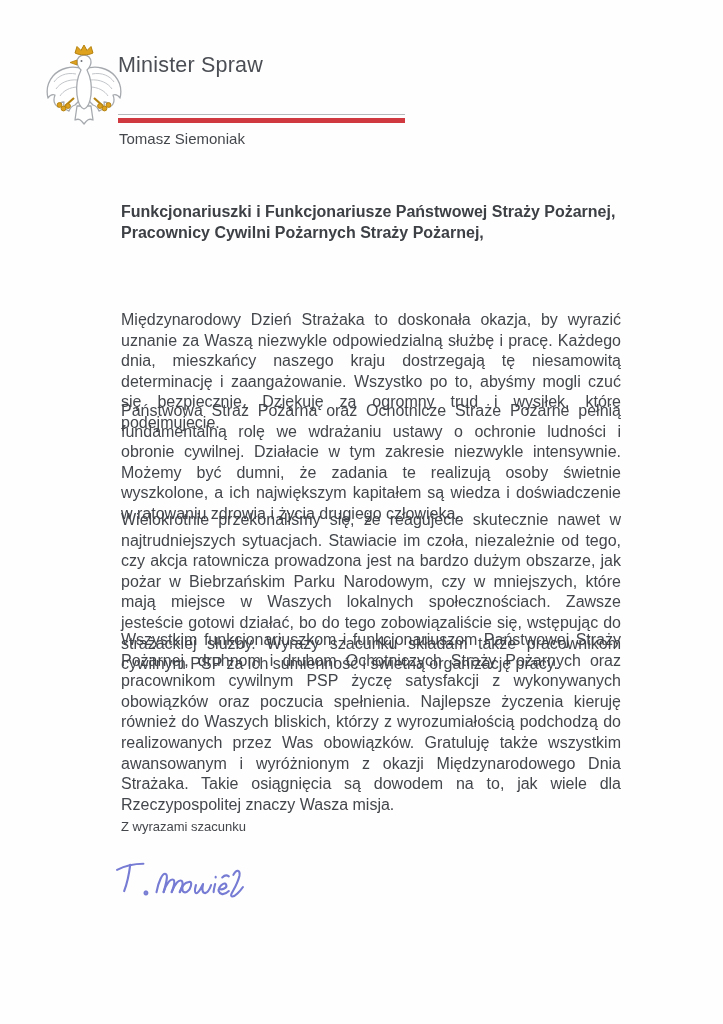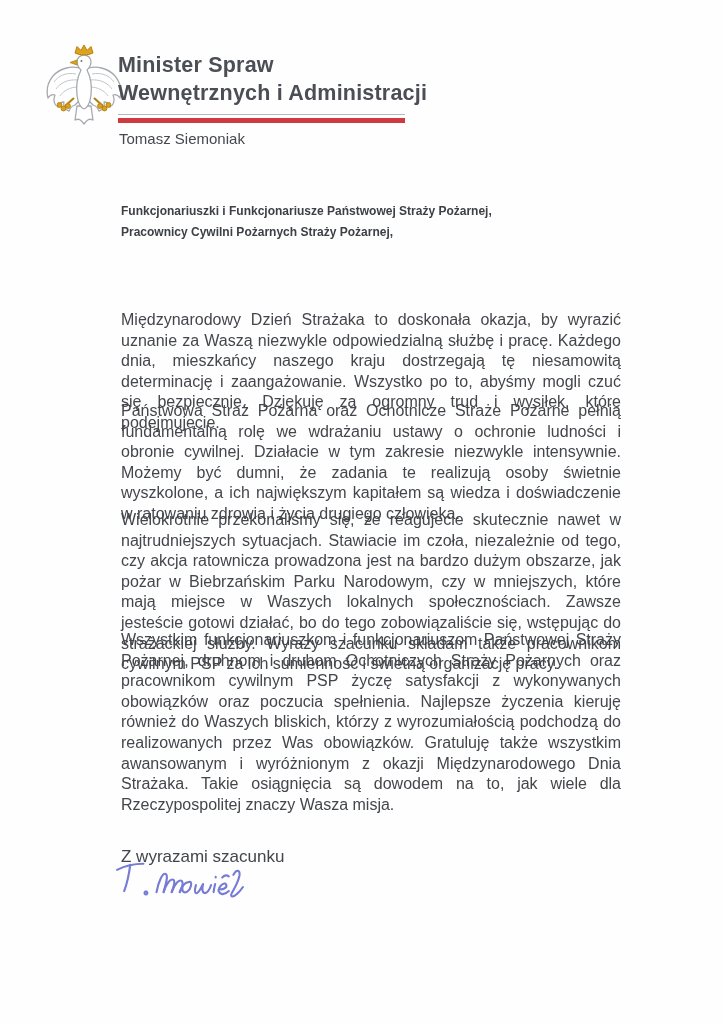--- a/index.html
+++ b/index.html
@@ -10,38 +10,38 @@
     background:#fefefe;
     font-family:"Liberation Sans","DejaVu Sans",sans-serif;
     overflow:hidden;
     box-shadow:0 0 6px rgba(0,0,0,.15);
   }
   
   .emblem { position:absolute; left:46px; top:44px; width:76px; height:84px; }
   .ministry {
     position:absolute; left:118px; top:51px;
     font-size:21.5px; line-height:28px;
-    color:#4b4e54; letter-spacing:.2px; font-weight:700;
+    color:#4b4e54; letter-spacing:.2px; font-weight:400;
   }
   .flag-rule { position:absolute; left:118px; top:114px; width:287px; }
   .flag-rule .stripe-white { height:2px; border-top:1.5px solid #b6b9bb; background:#ffffff; }
   .flag-rule .stripe-red   { height:4.5px; margin-top:1px; }
   .minister-name {
     position:absolute; left:119px; top:130px;
     font-size:15px; color:#45484d;
   }
   
   .abs-block { position:absolute; left:121px; width:500px; color:#43464b; }
-  .salutation { top:201px; font-weight:700; color:#3d4045; font-size:12px; line-height:21px; }
+  .salutation { top:201px; font-weight:700; color:#3d4045; font-size:16px; line-height:21px; }
   .para { font-size:16px; line-height:20.6px; text-align:justify; }
   .p1 { top:294px; }
   .p2 { top:385px; }
   .p3 { top:494px; }
   .p4 { top:614px; }
-  .closing { top:819px; font-size:17px; text-align:left;margin-top:28px; }
+  .closing { top:819px; font-size:13px; text-align:left; }
   .signature { position:absolute; left:110px; top:853px; width:182px; height:62px; }
 </style>
 </head>
 <body>
 
 <div class="page">
 
   <svg class="emblem" viewBox="0 0 76 84" xmlns="http://www.w3.org/2000/svg" aria-hidden="true">
 
     <g stroke="#a6aaaf" stroke-width="1.3" fill="#ffffff" stroke-linejoin="round">
@@ -76,21 +76,20 @@
     <path d="M38,11 C34,11 31,14 31,18 C31,21 33,24 35,26 C31,34 30,43 31,51 C32,59 35,64 38,65 C41,64 44,59 45,51 C46,43 45,34 41,26 C43,24 45,21 45,18 C45,14 42,11 38,11 Z" fill="#ffffff" stroke="#a6aaaf" stroke-width="1.3" stroke-linejoin="round"></path>
 
     <path d="M31,16 L24,18.5 L31,21 Z" fill="#dfa21f" stroke="#b5820f" stroke-width="0.8"></path>
     <circle cx="35.5" cy="17" r="1" fill="#6b6f74"></circle>
 
     <path d="M29,9 L31,2.5 L35,6.5 L38,1 L41,6.5 L45,2.5 L47,9 C42,11.5 34,11.5 29,9 Z" fill="#dfa21f" stroke="#b5820f" stroke-width="1" stroke-linejoin="round"></path>
   </svg>
 
   <div class="ministry">
     <div>Minister Spraw</div>
-    <div>Wewnętrznych i Administracji</div>
   </div>
 
   <div class="flag-rule">
     <div class="stripe-white"></div>
     <div class="stripe-red" id="flag-red" style="background: rgb(209, 57, 64);"></div>
   </div>
 
   <div class="minister-name">Tomasz Siemoniak</div>
 
   <div class="abs-block salutation">

